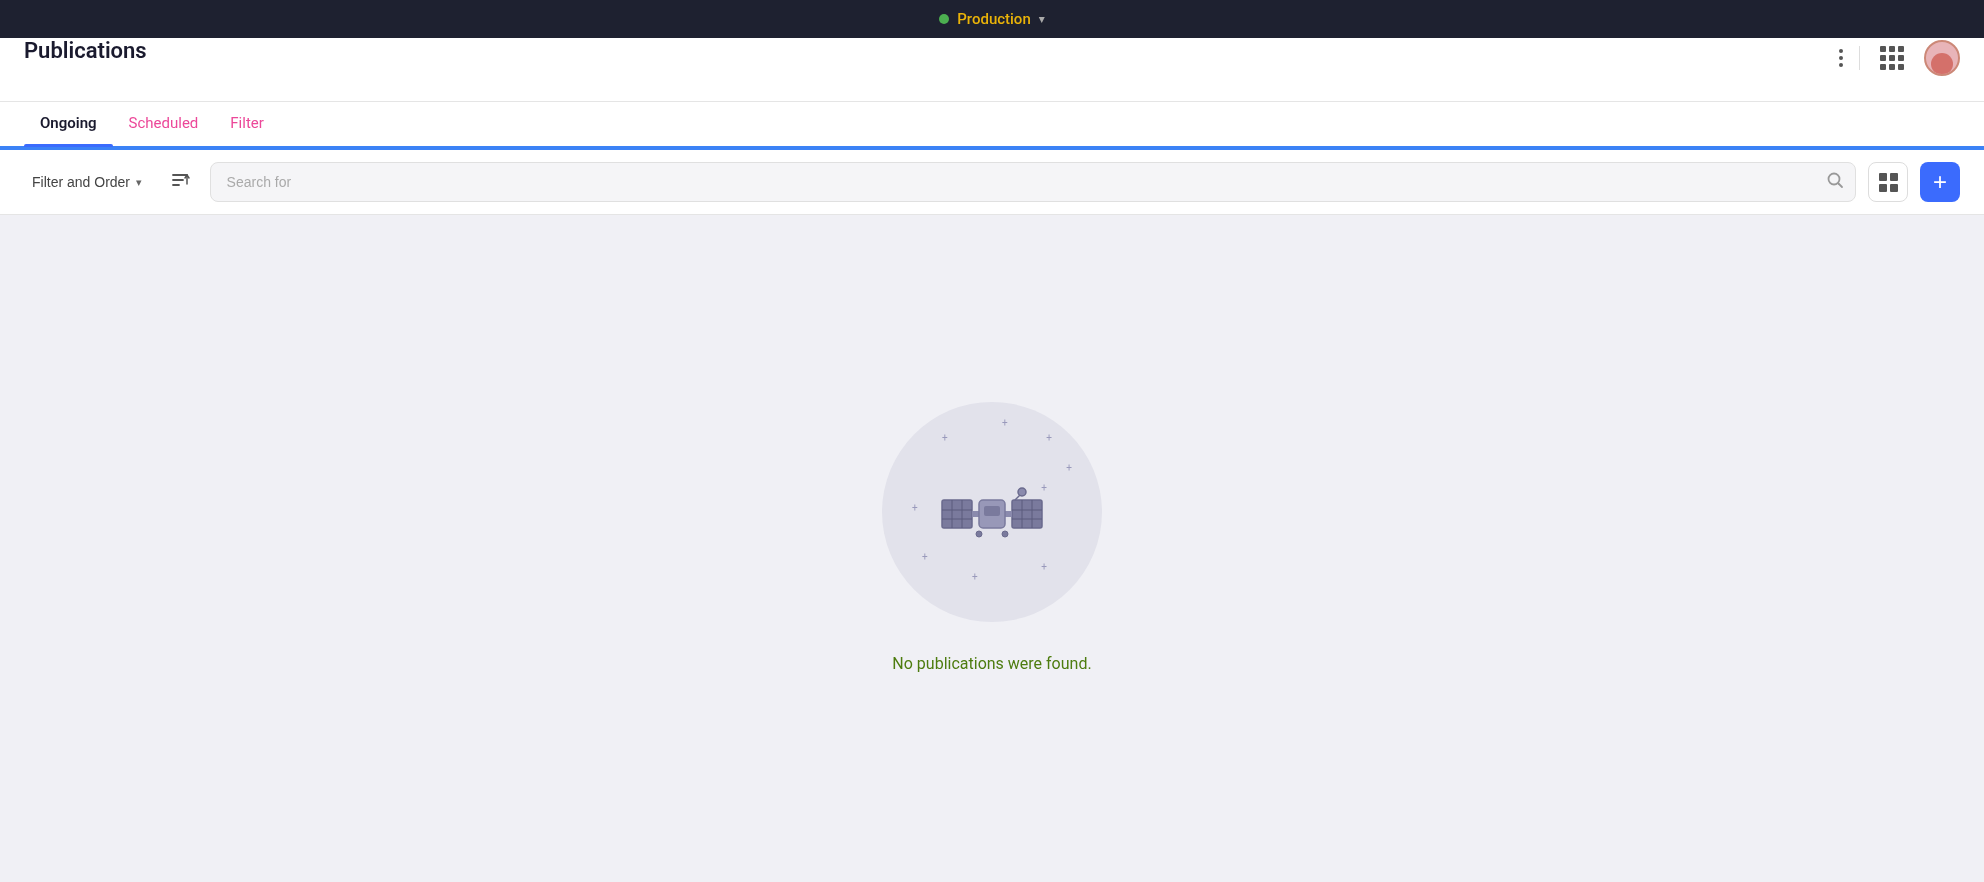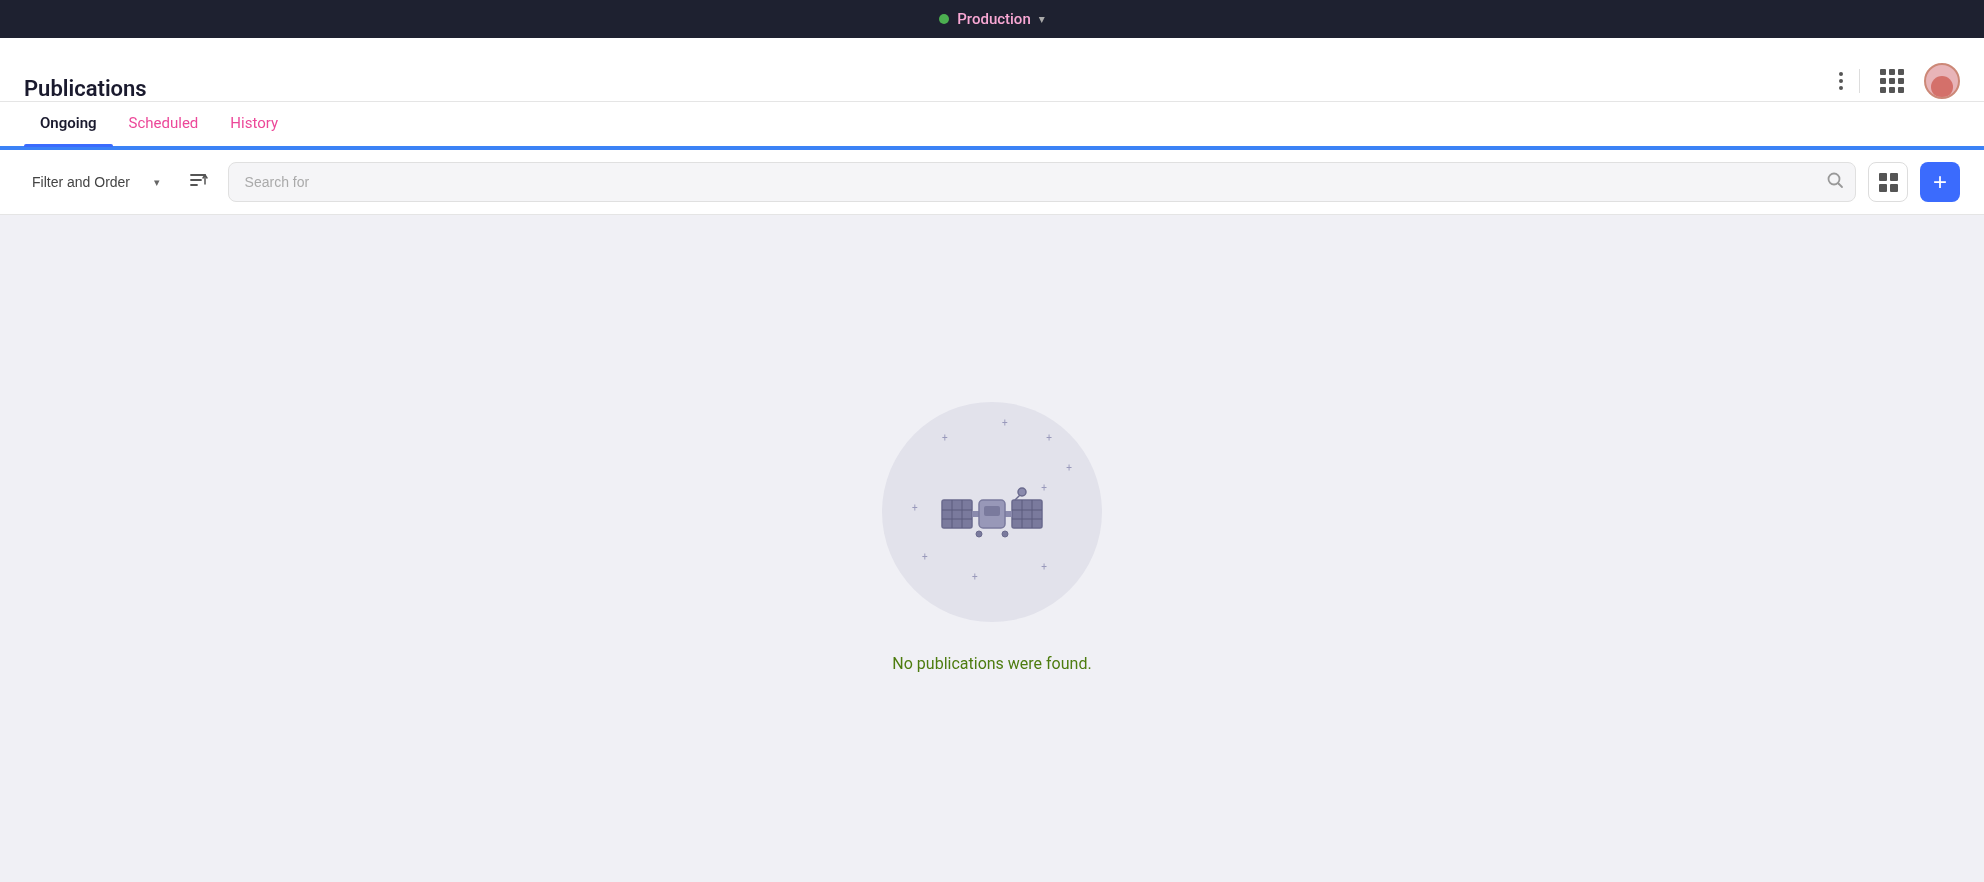--- a/index.html
+++ b/index.html
@@ -21,35 +21,35 @@
       cursor: pointer;
     }
     .status-dot {
       width: 10px;
       height: 10px;
       border-radius: 50%;
       background: #4caf50;
       display: inline-block;
     }
     .top-bar-title {
-      color: #f9a8d4;
+      color: #eab308;
       font-size: 15px;
       font-weight: 500;
     }
     .top-bar-chevron {
       color: #aaa;
       font-size: 12px;
     }
 
     
     .header {
       background: #fff;
       height: 64px;
       display: flex;
-      align-items: flex-end;
+      align-items: flex-start;
       justify-content: space-between;
       padding: 0 24px;
       border-bottom: 1px solid #e5e5e5;
     }
     .header-title {
       font-size: 22px;
       font-weight: 600;
       color: #1a1a2e;
     }
     .header-actions {
@@ -149,21 +149,21 @@
       background: #fff;
       padding: 12px 24px;
       display: flex;
       align-items: center;
       gap: 12px;
       border-bottom: 1px solid #e5e5e5;
     }
     .filter-btn {
       display: flex;
       align-items: center;
-      gap: 24px;
+      gap: 6px;
       font-size: 14px;
       color: #444;
       cursor: pointer;
       padding: 6px 8px;
       border-radius: 4px;
       background: transparent;
       border: none;
       white-space: nowrap;
     }
     .filter-chevron {
@@ -324,21 +324,21 @@
 </div>
 
 <div class="tabs-bar">
   <div class="tab active">
     <span>Ongoing</span>
   </div>
   <div class="tab">
     <span>Scheduled</span>
   </div>
   <div class="tab">
-    <span>History</span>
+    <span>Filter</span>
   </div>
 </div>
 
 <div class="toolbar">
   <button class="filter-btn">
     <span>Filter and Order</span>
     <span class="filter-chevron">▾</span>
   </button>
   <button class="sort-btn">
     <span>

